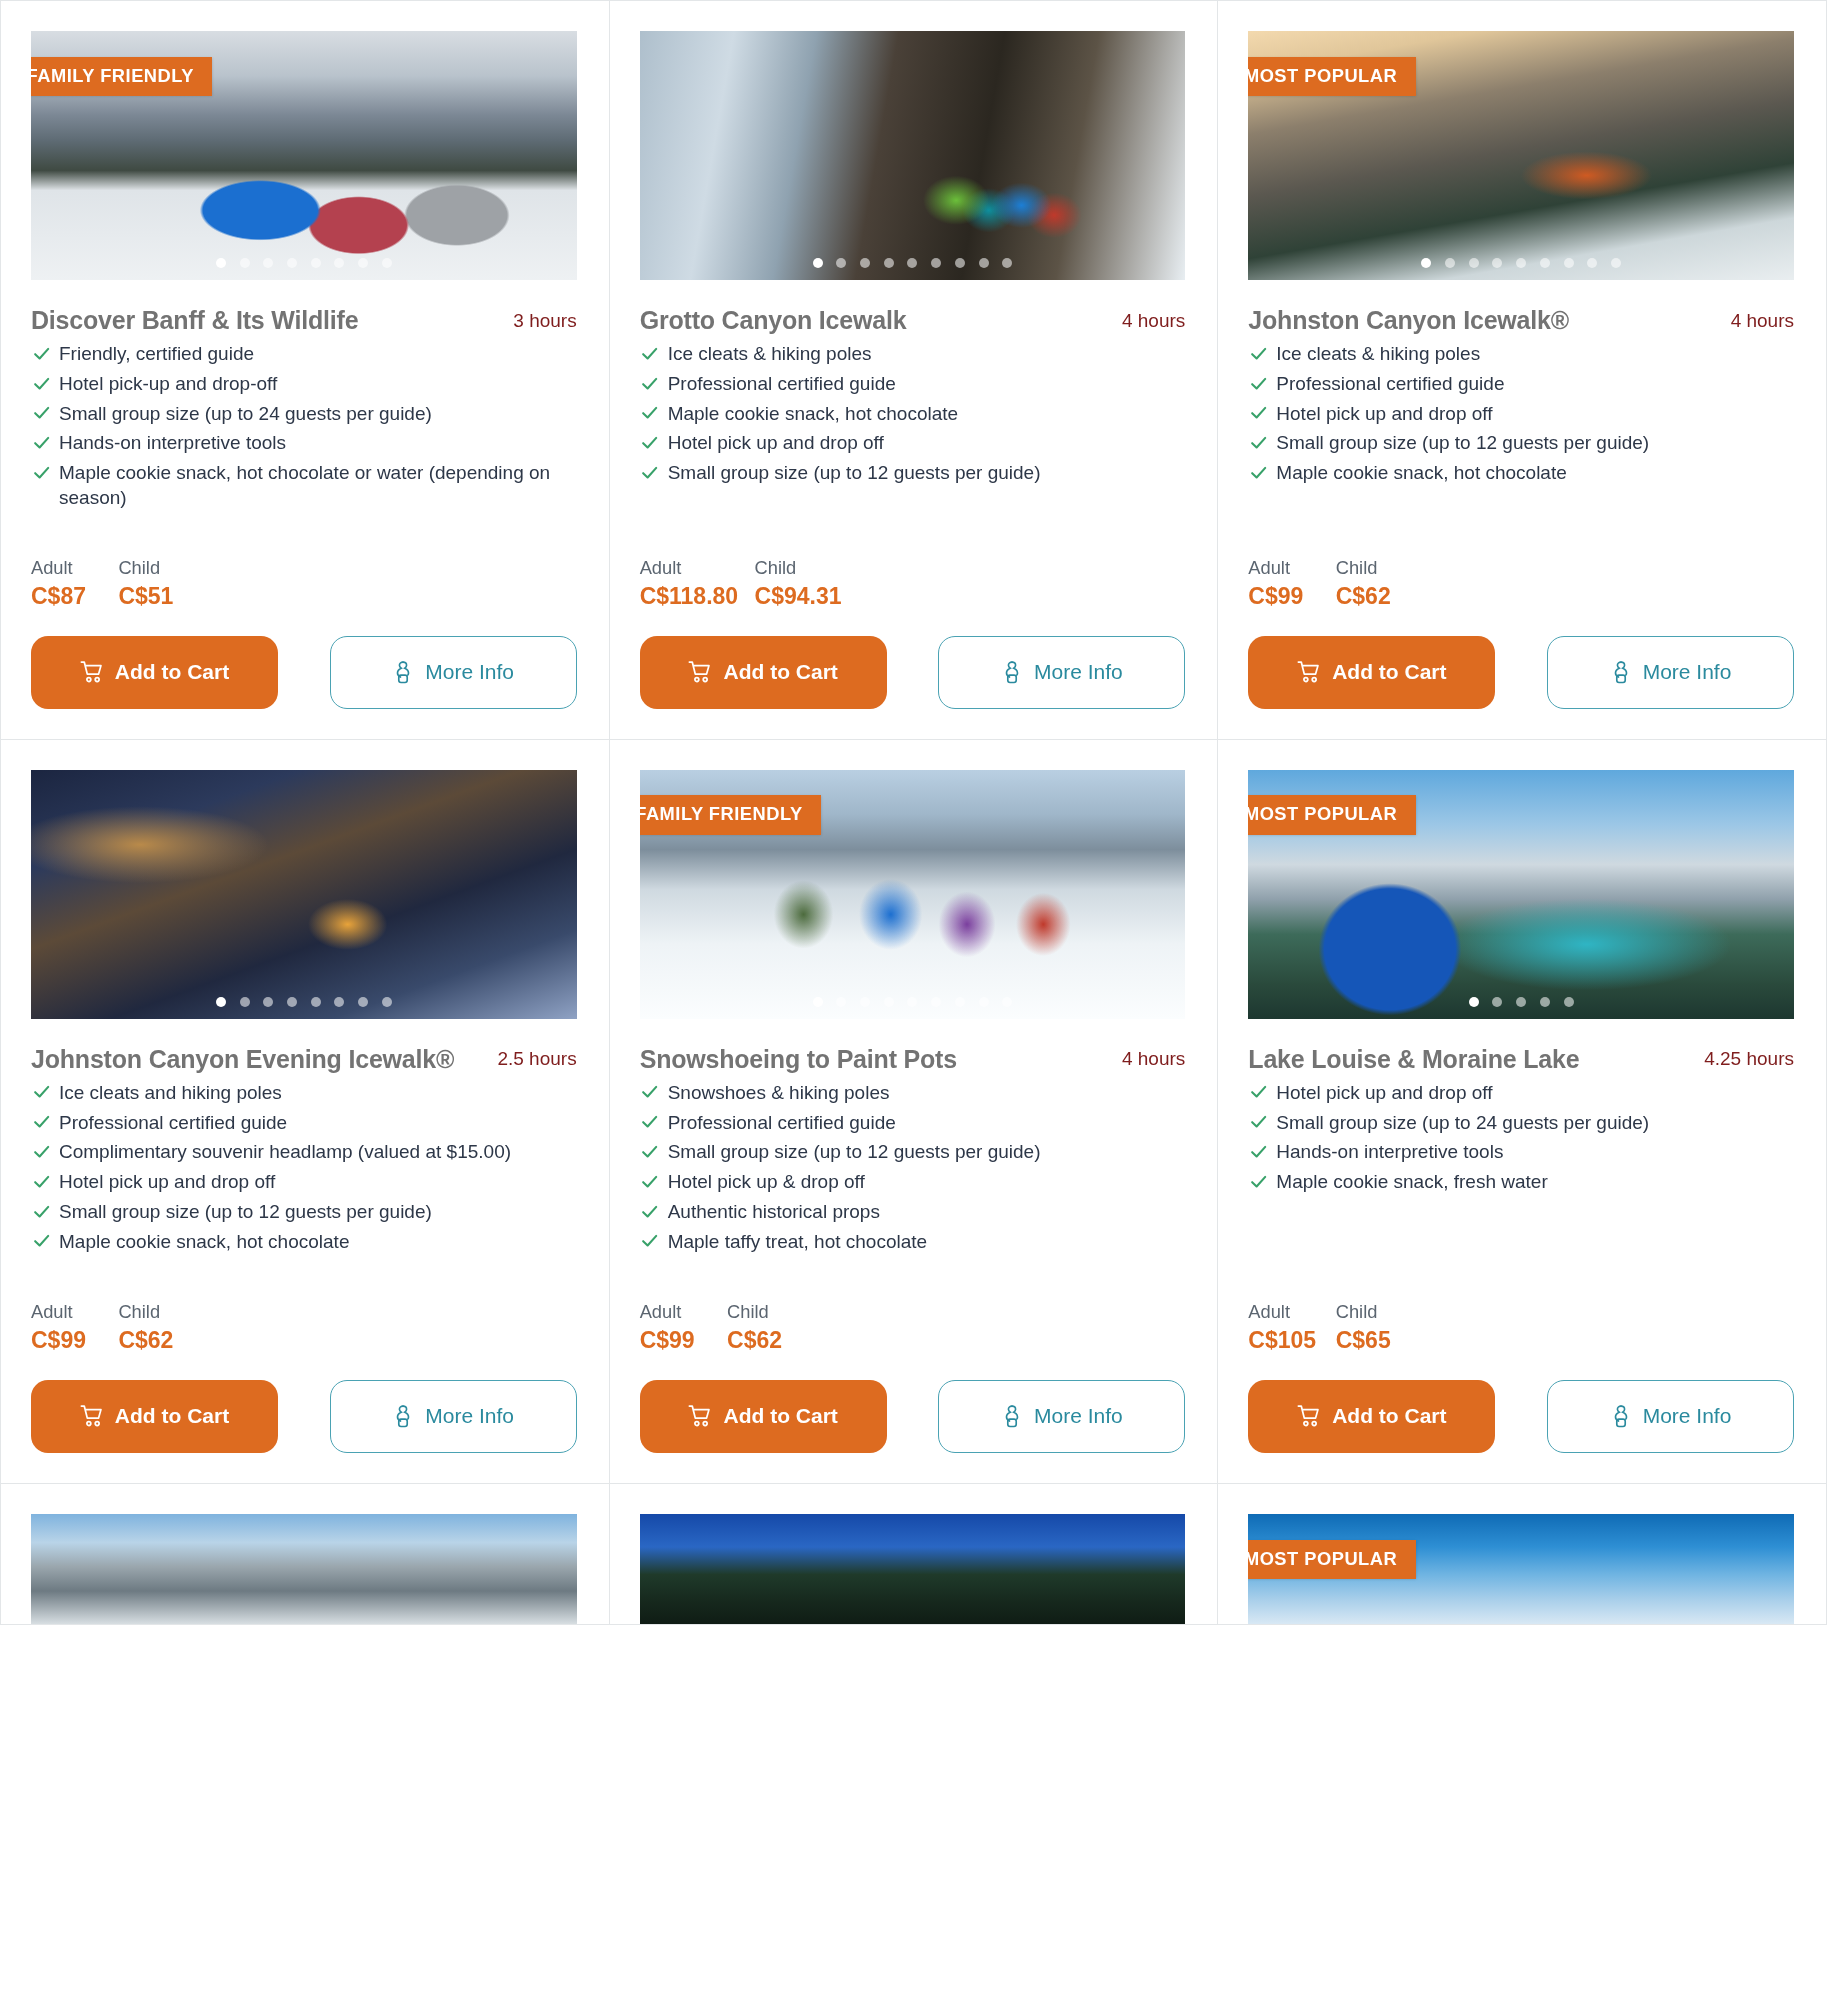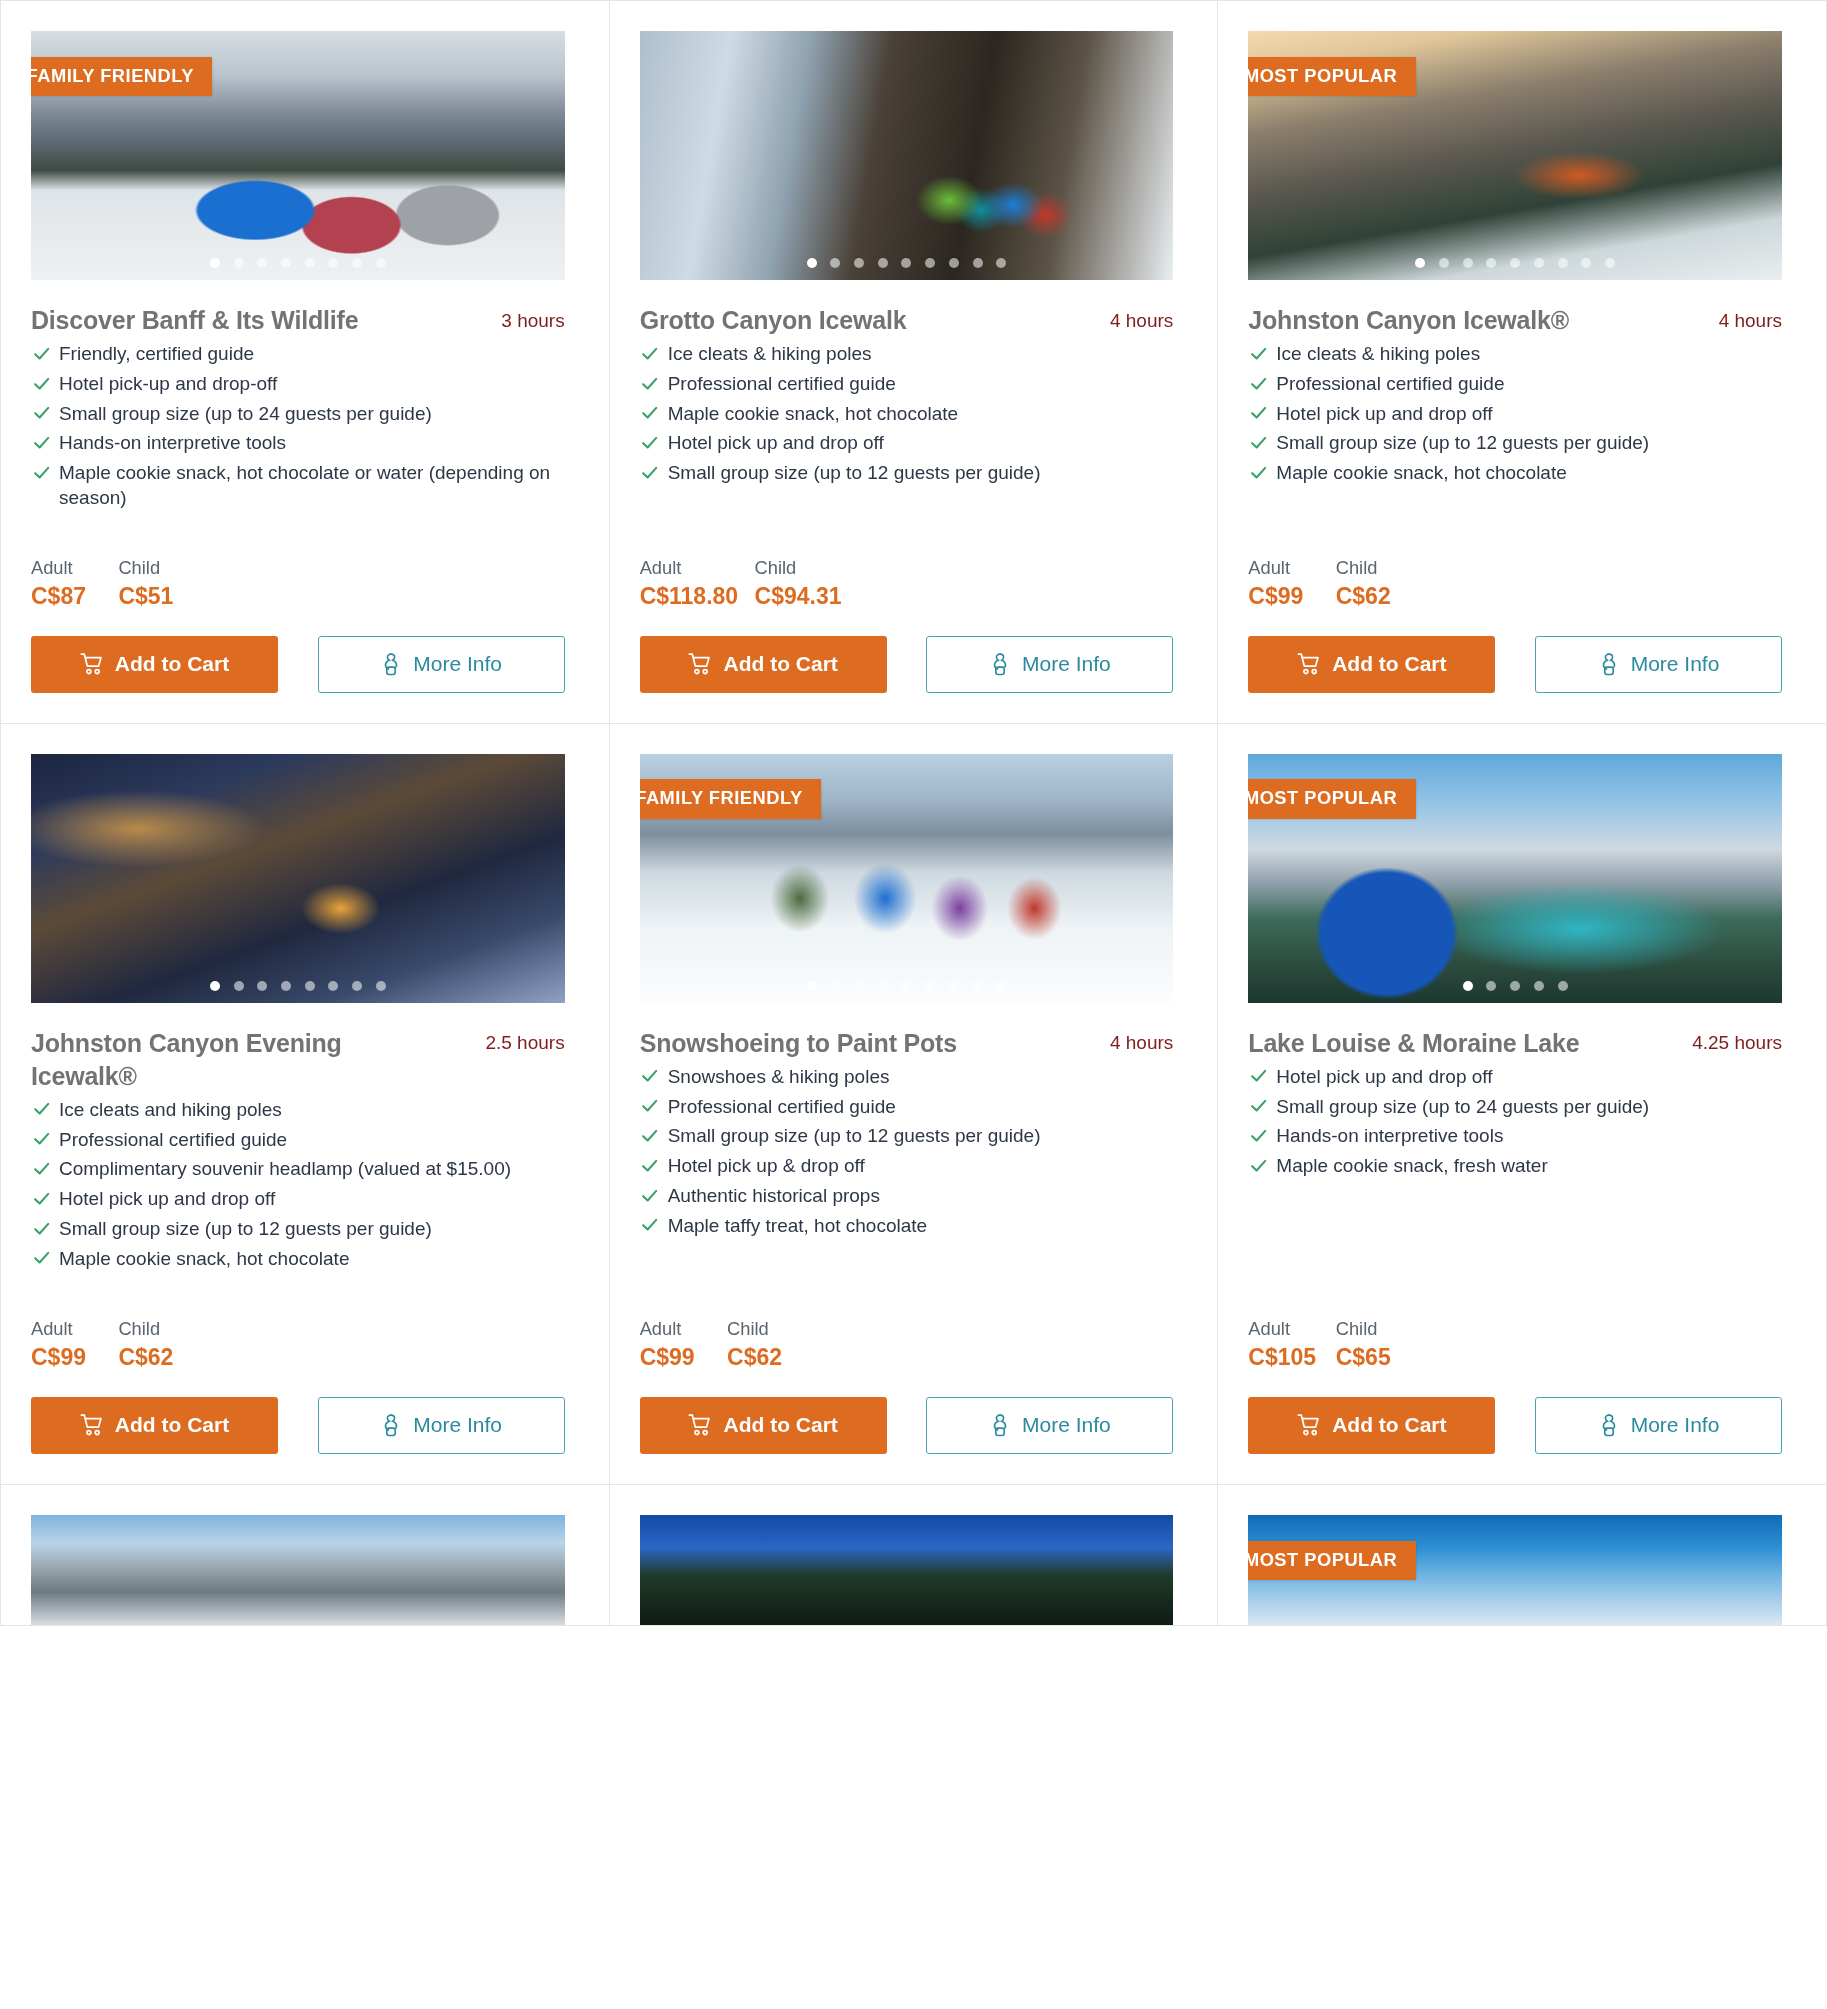--- a/index.html
+++ b/index.html
@@ -15,21 +15,21 @@
     display: grid;
     grid-template-columns: repeat(3, 1fr);
     border-top: 0.9px solid #e3e6e8;
     border-left: 0.9px solid #e3e6e8;
   }
 
   .tour-card {
     position: relative;
     border-right: 0.9px solid #e3e6e8;
     border-bottom: 0.9px solid #e3e6e8;
-    padding: 30px 44px 0 30px;
+    padding: 30px 32px 0 30px;
     background: #fff;
     display: flex;
     flex-direction: column;
     min-height: 0;
   }
 
   
   .card-media {
     position: relative;
     width: 100%;
@@ -198,22 +198,22 @@
   }
   .price-col.adult { min-width: 71px; }
 
   .cta-row {
     display: flex;
     gap: 0;
     justify-content: space-between;
     margin: 24px 0 30px 0;
   }
   .btn {
-    height: 57px;
-    border-radius: 3px;
+    height: 73px;
+    border-radius: 17px;
     display: inline-flex;
     align-items: center;
     justify-content: center;
     gap: 11px;
     font-size: 21px;
     font-weight: 700;
     cursor: pointer;
     border: 0.9px solid transparent;
     padding: 0 16.4px;
   }

